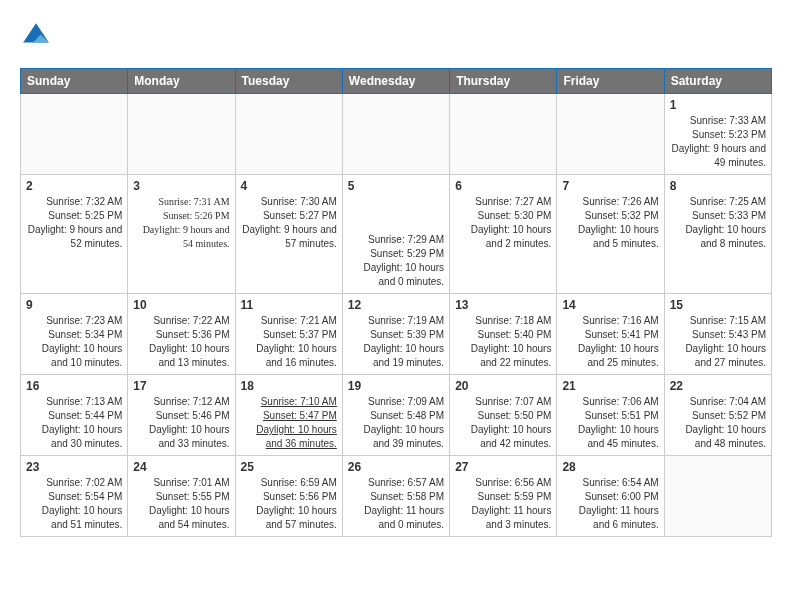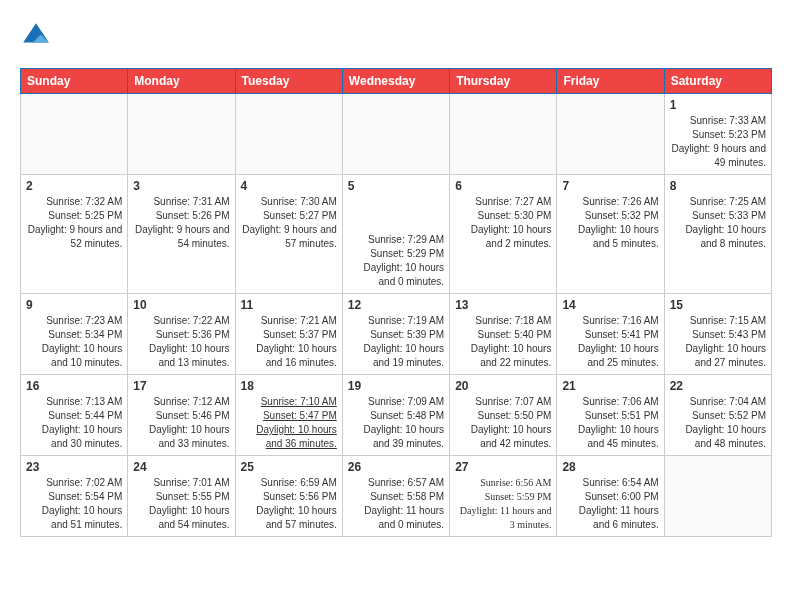--- a/index.html
+++ b/index.html
@@ -41,21 +41,21 @@
     .location {
       font-size: 15px;
       color: #444;
     }
     .calendar {
       width: 100%;
       border-collapse: collapse;
       font-size: 11px;
     }
     .calendar th {
-      background: #ef4444;
+      background: #737373;
       color: #fff;
       text-align: left;
       padding: 5px 6px;
       font-size: 12px;
       font-weight: bold;
       border: 1px solid #1a6eb5;
     }
     .calendar td {
       border: 1px solid #ccc;
       vertical-align: top;
@@ -127,21 +127,21 @@
       </tr>
       <tr>
         <td>
           <span class="day-num">2</span>
           <div class="day-info" style="white-space: pre-line;">Sunrise: 7:32 AM
 Sunset: 5:25 PM
 Daylight: 9 hours and 52 minutes.</div>
         </td>
         <td>
           <span class="day-num">3</span>
-          <div class="day-info" style="white-space: pre-line;">Sunrise: 7:31 AM
+          <div class="day-info" style="white-space: pre-line; font-family: Liberation Serif, serif;">Sunrise: 7:31 AM
 Sunset: 5:26 PM
 Daylight: 9 hours and 54 minutes.</div>
         </td>
         <td>
           <span class="day-num">4</span>
           <div class="day-info" style="white-space: pre-line;">Sunrise: 7:30 AM
 Sunset: 5:27 PM
 Daylight: 9 hours and 57 minutes.</div>
         </td>
         <td>
@@ -277,21 +277,21 @@
 Daylight: 10 hours and 57 minutes.</div>
         </td>
         <td>
           <span class="day-num">26</span>
           <div class="day-info" style="white-space: pre-line;">Sunrise: 6:57 AM
 Sunset: 5:58 PM
 Daylight: 11 hours and 0 minutes.</div>
         </td>
         <td>
           <span class="day-num">27</span>
-          <div class="day-info" style="white-space: pre-line; font-family: Liberation Serif, serif;">Sunrise: 6:56 AM
+          <div class="day-info" style="white-space: pre-line;">Sunrise: 6:56 AM
 Sunset: 5:59 PM
 Daylight: 11 hours and 3 minutes.</div>
         </td>
         <td>
           <span class="day-num">28</span>
           <div class="day-info" style="white-space: pre-line;">Sunrise: 6:54 AM
 Sunset: 6:00 PM
 Daylight: 11 hours and 6 minutes.</div>
         </td>
         <td class="empty"></td>

